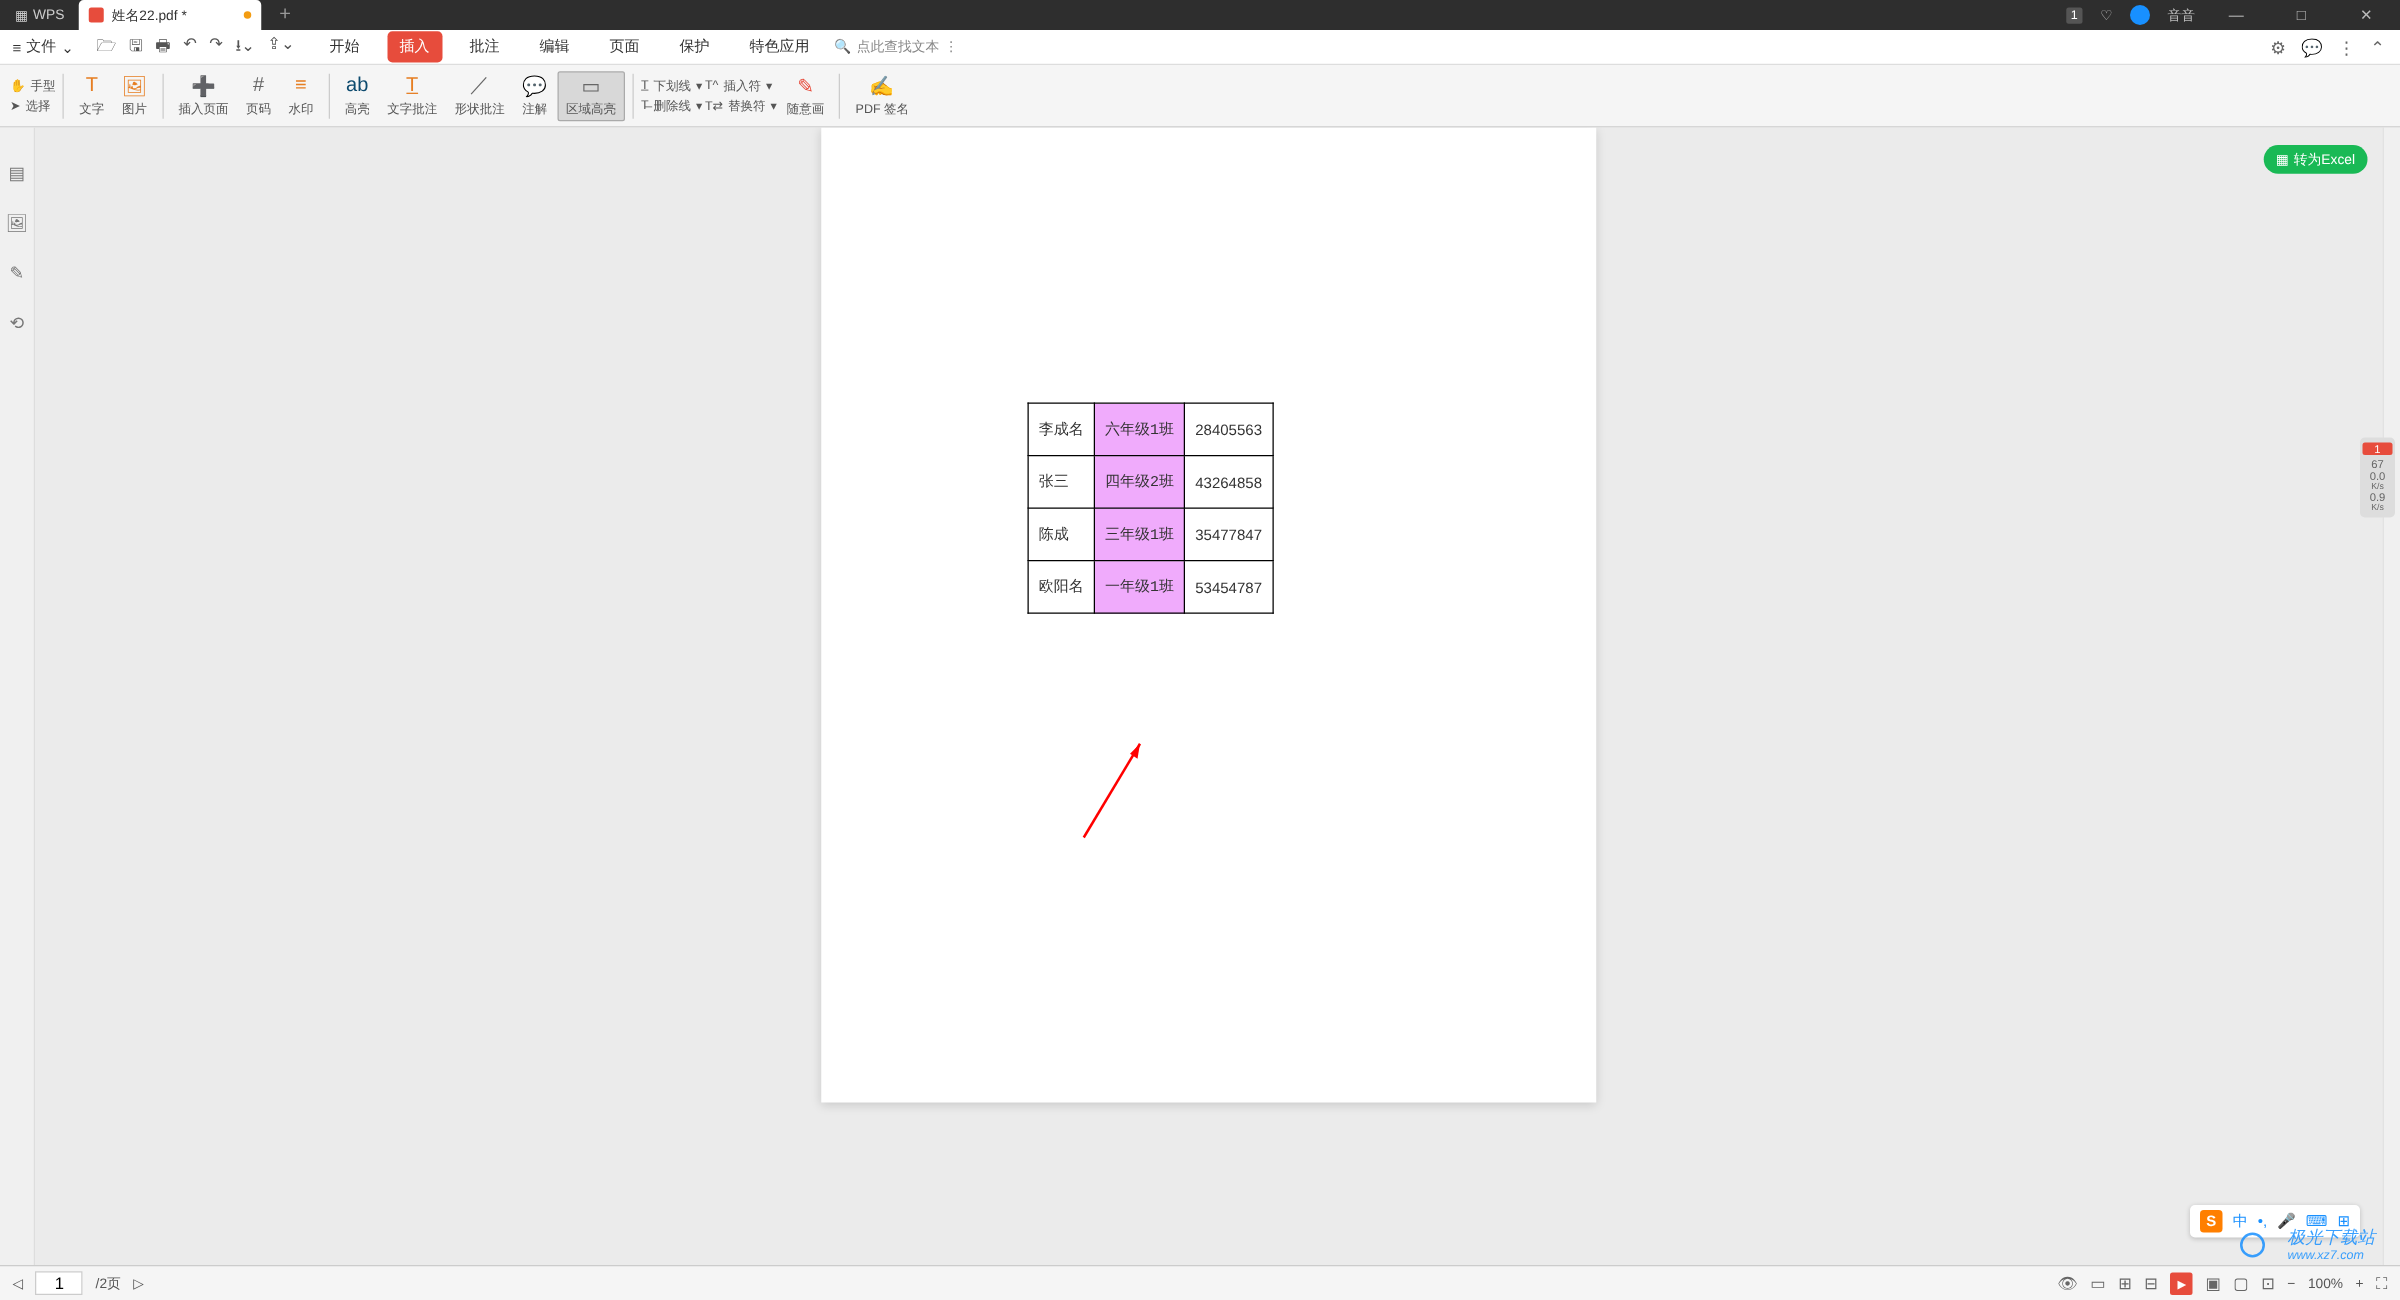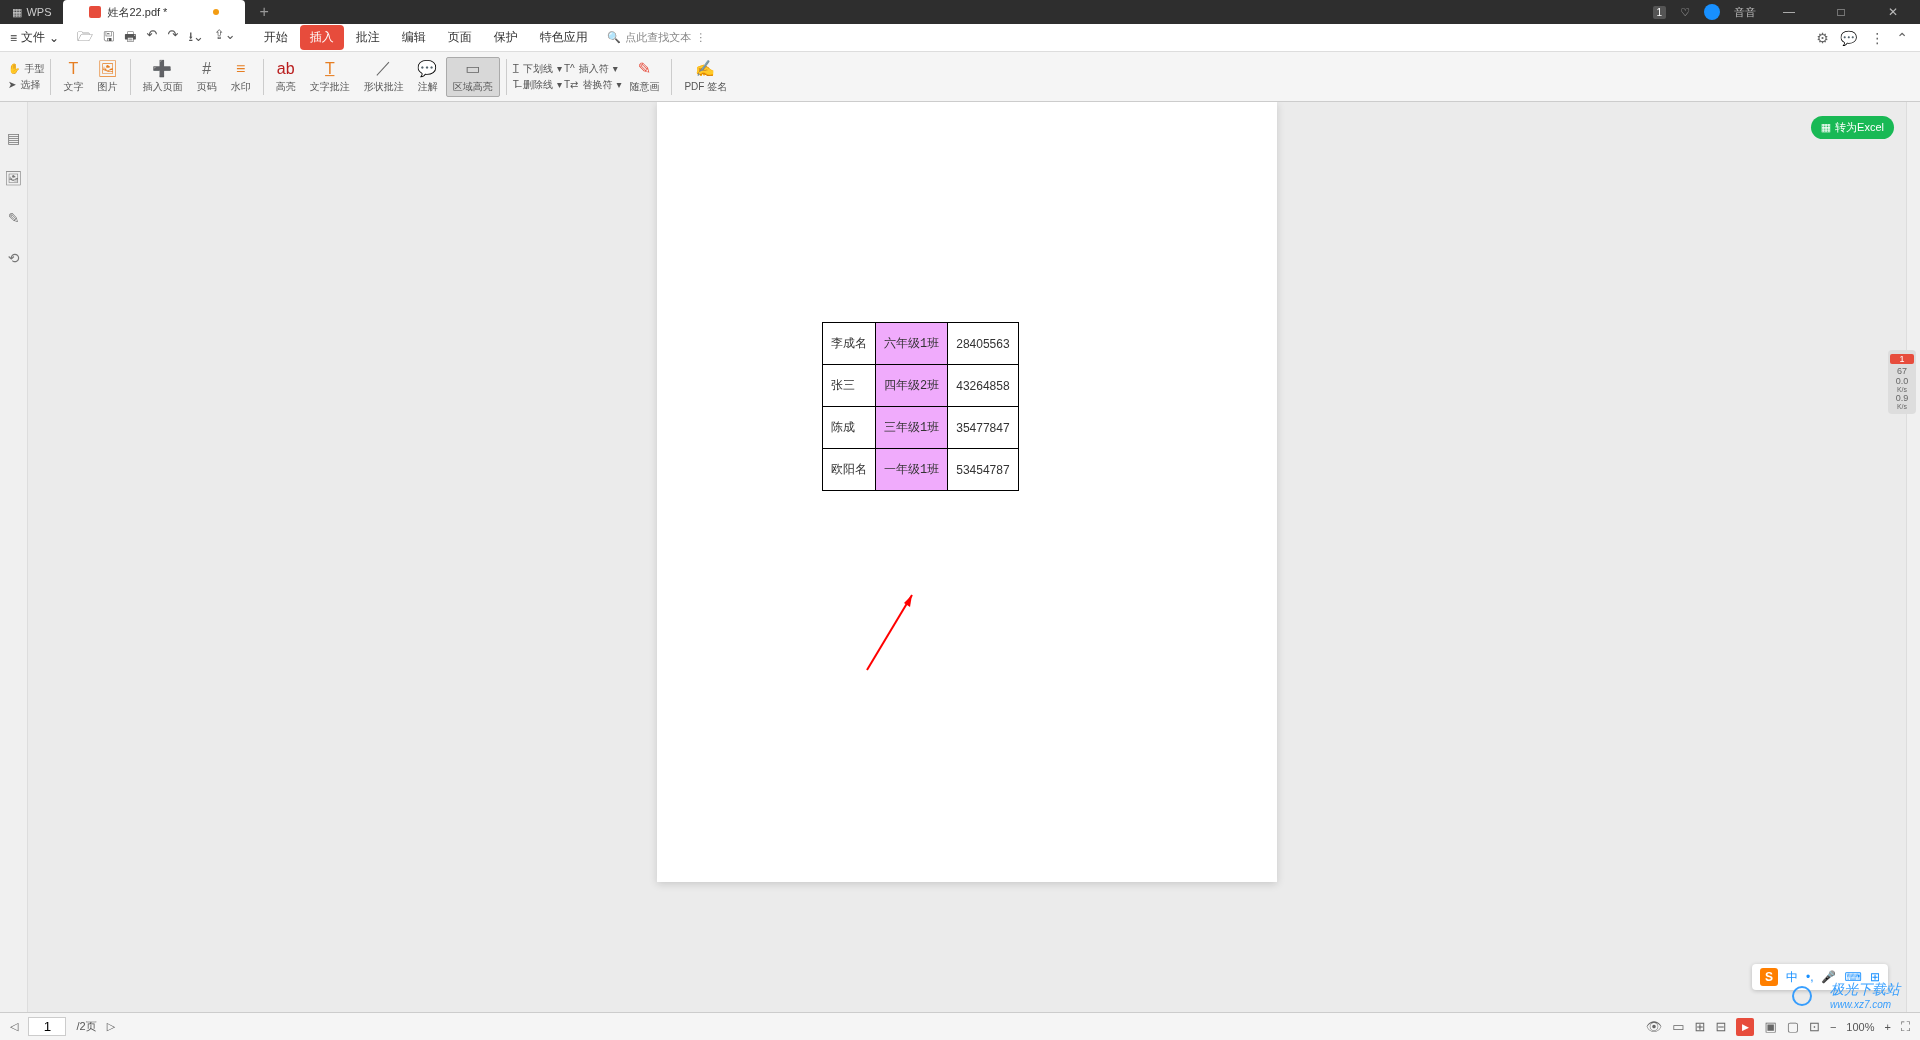--- a/index.html
+++ b/index.html
@@ -1,37 +1,37 @@
 <!DOCTYPE html>
 <html><head>
 <meta charset="utf-8">
 <style>
 * { margin: 0; padding: 0; box-sizing: border-box; font-family: "Microsoft YaHei", sans-serif; }
 body { background: #e8e8e8; width: 1920px; height: 1040px; overflow: hidden; font-size: 12px; color: #333; }
 
 
 .titlebar { height: 24px; background: #2e2e2e; display: flex; align-items: center; color: #ccc; }
 .titlebar .logo { display: flex; align-items: center; gap: 4px; padding: 0 12px; font-size: 11px; }
-.titlebar .tab { height: 24px; background: #fff; color: #333; display: flex; align-items: center; padding: 0 26px; border-top-left-radius: 4px; border-top-right-radius: 4px; gap: 6px; font-size: 11px; position: relative; }
+.titlebar .tab { height: 24px; background: #fff; color: #333; display: flex; align-items: center; padding: 0 8px; border-top-left-radius: 4px; border-top-right-radius: 4px; gap: 6px; font-size: 11px; position: relative; }
 .titlebar .tab .pdf-icon { width: 12px; height: 12px; background: #e74c3c; border-radius: 2px; display: inline-block; }
 .titlebar .tab .dot { width: 6px; height: 6px; background: #f39c12; border-radius: 50%; margin-left: 40px; }
 .titlebar .newtab { color: #999; padding: 0 14px; font-size: 16px; cursor: pointer; }
 .titlebar .spacer { flex: 1; }
 .titlebar .right { display: flex; align-items: center; gap: 14px; padding: 0 8px; }
 .titlebar .right .badge { background: #555; color: #fff; padding: 1px 4px; border-radius: 2px; font-size: 10px; }
 .titlebar .right .item { color: #bbb; font-size: 11px; }
 .titlebar .right .avatar { width: 16px; height: 16px; background: #1890ff; border-radius: 50%; display: inline-block; }
 .titlebar .winbtn { width: 38px; text-align: center; color: #bbb; font-size: 12px; }
 
 
 .menubar { height: 28px; background: #fff; display: flex; align-items: center; border-bottom: 1px solid #ddd; }
 .menubar .filebtn { display: flex; align-items: center; gap: 4px; padding: 0 10px; font-size: 12px; }
 .menubar .quick { display: flex; gap: 10px; padding: 0 8px; color: #555; }
 .menubar .quick span { font-size: 13px; }
-.menubar .tabs { display: flex; gap: 2px; margin-left: 10px; }
+.menubar .tabs { display: flex; gap: 12px; margin-left: 10px; }
 .menubar .tabs .mt { padding: 4px 10px; font-size: 12px; cursor: pointer; }
 .menubar .tabs .mt.active { background: #e74c3c; color: #fff; border-radius: 4px; }
 .menubar .search { display: flex; align-items: center; gap: 4px; margin-left: 10px; color: #888; font-size: 11px; }
 .menubar .right { margin-left: auto; display: flex; gap: 12px; padding: 0 12px; color: #666; font-size: 14px; }
 
 
 .ribbon { height: 50px; background: #f5f5f5; border-bottom: 1px solid #ccc; display: flex; align-items: center; padding: 0 8px; gap: 2px; }
 .ribbon .group { display: flex; flex-direction: column; align-items: center; justify-content: center; padding: 2px 6px; font-size: 10px; color: #555; gap: 2px; cursor: pointer; }
 .ribbon .group .gicon { font-size: 16px; color: #666; height: 18px; display: flex; align-items: center; }
 .ribbon .group.sel { background: #d8d8d8; border: 1px solid #aaa; border-radius: 2px; }
@@ -164,21 +164,21 @@
   <div class="group">
       <div class="gicon">#</div>
       <div>页码</div>
     </div>
   <div class="group">
       <div class="gicon" style="color:#e67e22">≡</div>
       <div>水印</div>
     </div>
   <div class="sep"></div>
   <div class="group">
-      <div class="gicon" style="color:#b91c1c">ab</div>
+      <div class="gicon" style="color:#0c4a6e">ab</div>
       <div>高亮</div>
     </div>
   <div class="group">
       <div class="gicon" style="color:#e67e22">T̲</div>
       <div>文字批注</div>
     </div>
   <div class="group">
       <div class="gicon">／</div>
       <div>形状批注</div>
     </div>

